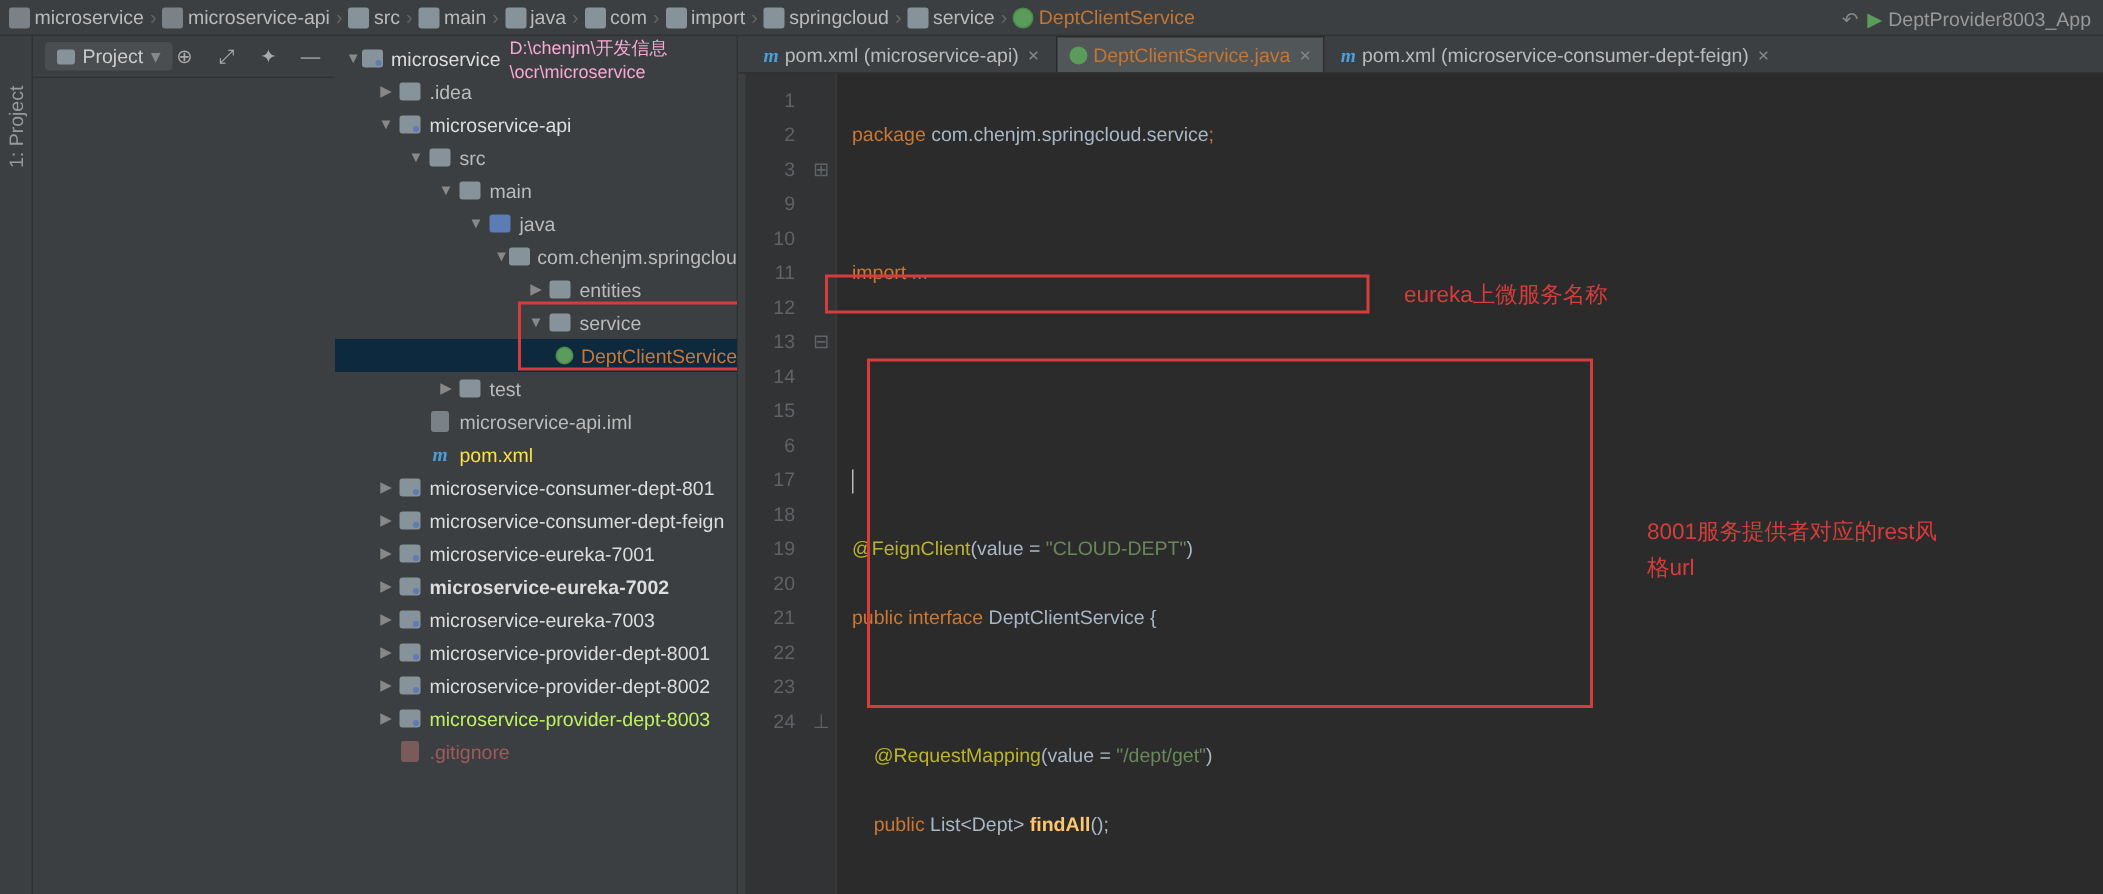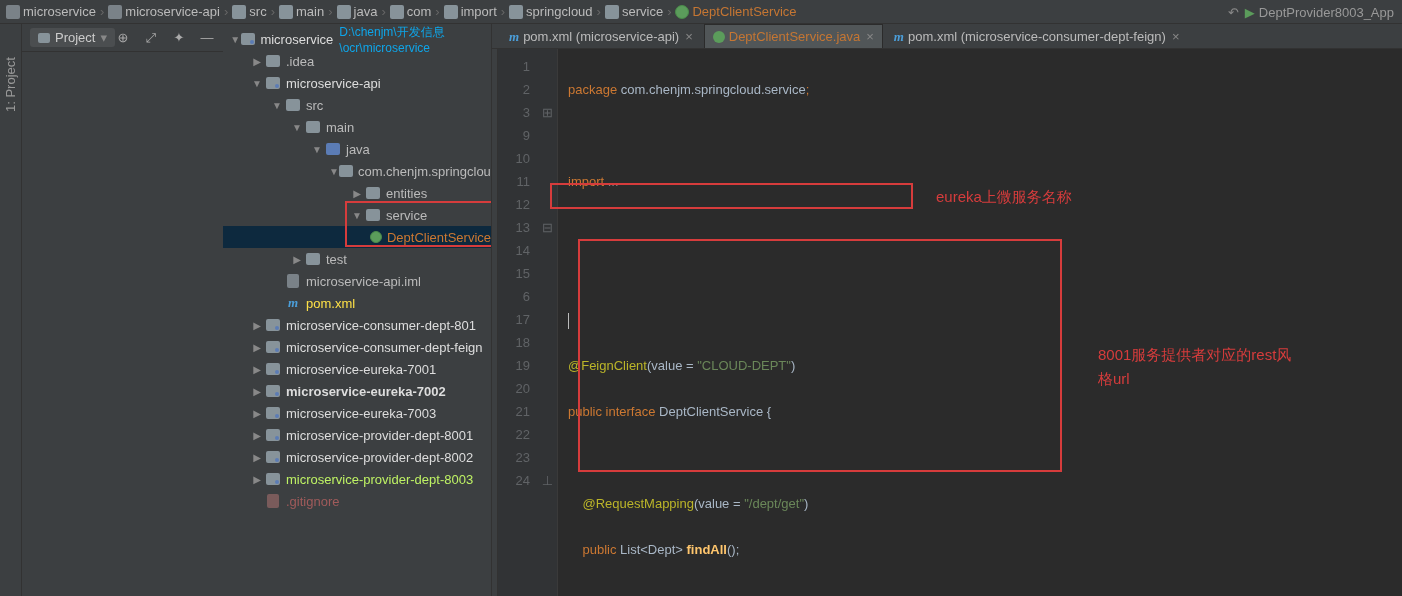--- a/index.html
+++ b/index.html
@@ -33,21 +33,21 @@
 .node .noarrow { width:16px; }
 .node .icon { width:16px; height:14px; margin-right:5px; display:inline-flex; align-items:center; justify-content:center; }
 .fld-icon { background:#87939a; width:14px; height:12px; border-radius:2px; }
 .fld-dot { background:#87939a; width:14px; height:12px; border-radius:2px; position:relative; }
 .fld-dot::after { content:""; position:absolute; right:1px; bottom:1px; width:4px; height:4px; background:#5b7cb5; border-radius:50%; }
 .int-icon { width:12px; height:12px; background:#5b9c5b; border:1px solid #4a8a4a; border-radius:50%; }
 .file-icon { width:12px; height:14px; background:#7a8288; border-radius:2px; }
 .m-icon { color:#4b9ed9; font-weight:bold; font-style:italic; font-family:serif; }
 .node.sel { background:#0d293e; }
 .node.sel .label { color:#cc7832; }
-.dim { color:#0ea5e9; margin-left:6px; font-size:12px; }
+.dim { color:#f9a8d4; margin-left:6px; font-size:12px; }
 .redbox1 { position:absolute; border:2px solid #d63c3c; pointer-events:none; }
 
 .editor-area { flex:1; display:flex; flex-direction:column; background:#2b2b2b; position:relative; }
 .tabs { height:28px; display:flex; align-items:flex-end; background:#3c3f41; border-bottom:1px solid #323232; padding-left:8px; gap:2px; }
 .tab { height:24px; display:flex; align-items:center; gap:4px; padding:0 8px; background:#3c3f41; color:#bbb; cursor:pointer; border:1px solid transparent; border-bottom:none; }
 .tab.active { background:#515658; border-color:#2b2b2b; }
 .tab .tname { color:#bbb; }
 .tab.active .tname { color:#c57633; }
 .tab .close { color:#888; margin-left:2px; }
 .tab .ticon { font-family:serif; font-style:italic; font-weight:bold; }

